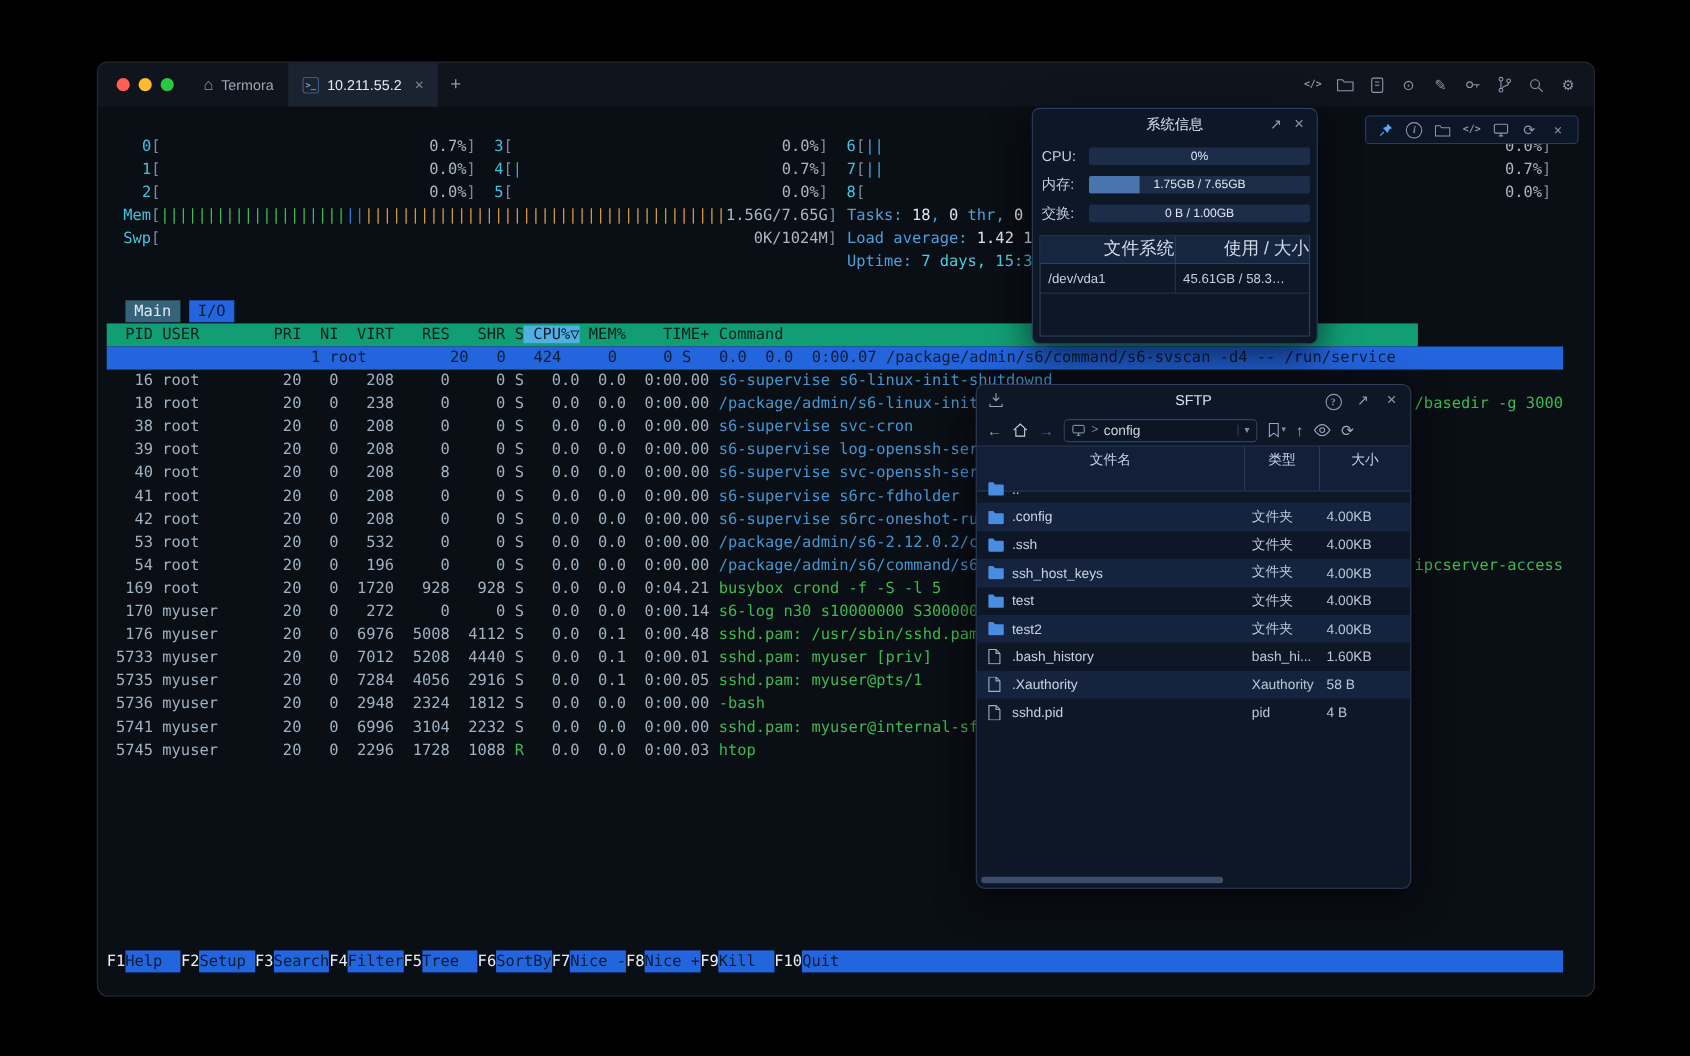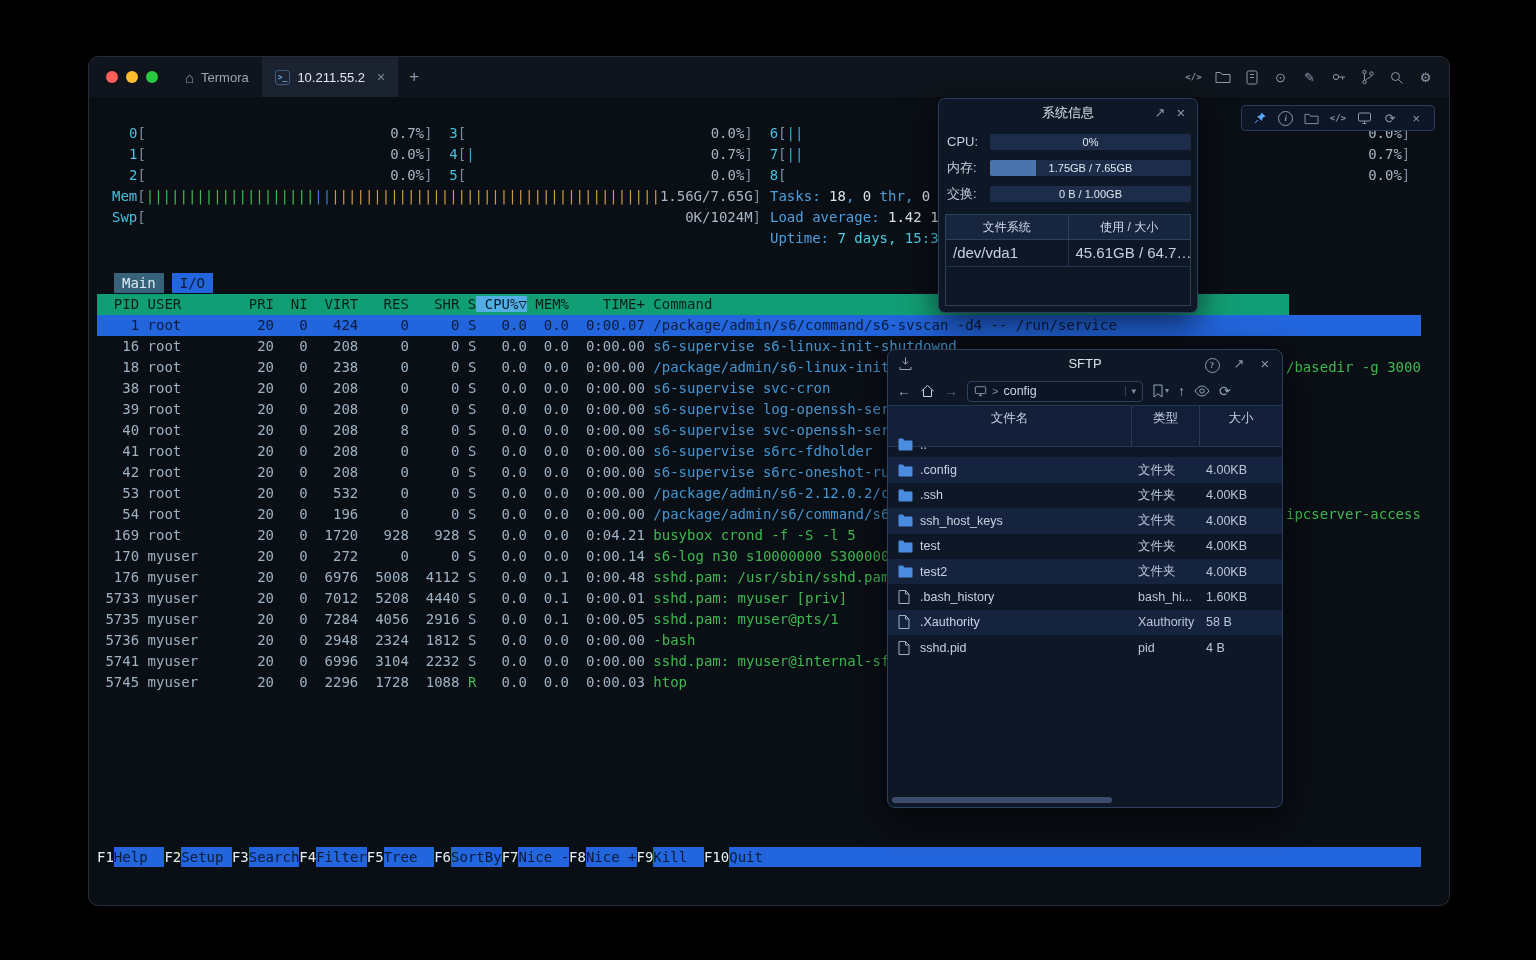--- a/index.html
+++ b/index.html
@@ -30,41 +30,41 @@
   .htabs{position:absolute;left:25px;top:216px;height:20px;display:flex;gap:8px;text-align:right;}
   .htab{font:14px/20px "DejaVu Sans Mono",monospace;padding:0 8px;}
   .htab.main{background:#36627a;color:#dcebf5;}
   .htab.io{background:#2365dd;color:#0d1b36;}
   .hhead{width:1192px;height:21px;background:#129e74;color:#062019;}
   .hhead span{color:#062019;}
   .hhead .sort{background:#53aee4;color:#082030;}
   .proc{width:1324px;height:21px;}
   .proc.sel{background:#2365dd;}
   .proc.sel span{color:#0b1c38 !important;}
-  .fnbar{position:absolute;left:8px;top:790px;width:1324px;height:20px;display:flex;white-space:pre;font:14px/20px "DejaVu Sans Mono",monospace;}
+  .fnbar{position:absolute;left:8px;top:807px;width:1324px;height:20px;display:flex;white-space:pre;font:14px/20px "DejaVu Sans Mono",monospace;}
   .fk{color:#e8eef5;}
   .fa{background:#2365dd;color:#0a1c38;}
   .fa.fill{flex:1;}
   
   .panel{position:absolute;background:#0e1726;border:1px solid #2c3f5e;border-radius:7px;box-shadow:0 10px 34px rgba(0,0,0,.65);}
   .p-head{position:relative;height:27px;display:flex;align-items:center;justify-content:center;color:#d8e2ee;font-size:13px;}
   .p-act{position:absolute;top:6px;color:#8b98ab;font-size:13px;line-height:15px;text-align:center;width:16px;cursor:default;}
   .sysinfo{left:849px;top:41px;width:258px;height:213px;z-index:5;}
   .sysinfo .open{right:29px}.sysinfo .close{right:8px;font-size:15px}
   .si-row{position:absolute;left:6px;width:246px;height:16px;}
   .si-label{position:absolute;left:2px;top:0;font-size:13px;line-height:16px;color:#c2cfdc;}
   .si-bar{position:absolute;left:45px;top:0;width:201px;height:16px;background:#1d2c49;border-radius:2px;overflow:hidden;}
   .si-fill{position:absolute;left:0;top:0;bottom:0;background:#4a74ad;}
   .si-text{position:absolute;inset:0;text-align:center;font-size:11px;line-height:16px;color:#dfe8f1;}
   .si-table{position:absolute;left:6px;top:115px;width:246px;height:92px;border:1px solid #2b4059;box-sizing:border-box;}
   .si-th{display:flex;height:24px;background:#17253f;border-bottom:1px solid #2b4059;}
-  .si-th span{flex:1;text-align:center;font-size:12px;line-height:24px;color:#cfdcea;}
+  .si-th span{flex:1;text-align:right;font-size:16px;line-height:24px;color:#cfdcea;}
   .si-th span:first-child{border-right:1px solid #2b4059;}
   .si-tr{display:flex;height:26px;border-bottom:1px solid #223450;}
-  .si-tr span{flex:1;font-size:15px;line-height:26px;color:#c4d2e0;padding:0 7px;white-space:nowrap;overflow:hidden;}
+  .si-tr span{flex:1;font-size:12px;line-height:26px;color:#c4d2e0;padding:0 7px;white-space:nowrap;overflow:hidden;}
   .si-tr span:first-child{border-right:1px solid #223450;}
   .iconstrip{position:absolute;left:1152px;top:48px;width:192px;height:24px;background:#0d1626;border:1px solid #2b3d5a;border-radius:4px;display:flex;align-items:center;justify-content:space-evenly;z-index:6;color:#8b98ab;}
   .iconstrip .pin{color:#58a6ff;}
   
   .sftp{left:798px;top:292px;width:394px;height:457px;z-index:7;border-radius:8px;}
   .s-dl{position:absolute;left:10px;top:6px;}
   .sftp .help{right:62px}.sftp .open{right:35px}.sftp .close{right:9px;font-size:15px}
   .s-toolbar{position:absolute;left:0;top:27px;width:100%;height:28px;display:flex;align-items:center;padding:0 9px;gap:9px;color:#93a7bd;box-sizing:border-box;}
   .s-nav{font-size:14px;line-height:16px;display:flex;align-items:center;}
   .s-nav.dim{color:#55657c;}
@@ -152,21 +152,21 @@
     <div class="fnbar" id="fnbar"><span class="fk">F1</span><span class="fa">Help  </span><span class="fk">F2</span><span class="fa">Setup </span><span class="fk">F3</span><span class="fa">Search</span><span class="fk">F4</span><span class="fa">Filter</span><span class="fk">F5</span><span class="fa">Tree  </span><span class="fk">F6</span><span class="fa">SortBy</span><span class="fk">F7</span><span class="fa">Nice -</span><span class="fk">F8</span><span class="fa">Nice +</span><span class="fk">F9</span><span class="fa">Kill  </span><span class="fk">F10</span><span class="fa">Quit  </span><span class="fa fill"></span></div>
   <div class="tl" style="left: 40px; top: 66px;"><span class="c-dig">0</span><span class="c-br">[</span><span class="c-pipe"></span>                             <span class="c-pct">0.7%</span><span class="c-br">]</span>  <span class="c-dig">3</span><span class="c-br">[</span><span class="c-pipe"></span>                             <span class="c-pct">0.0%</span><span class="c-br">]</span>  <span class="c-dig">6</span><span class="c-br">[</span><span class="c-pipe">||</span>                                                                   <span class="c-pct">0.0%</span><span class="c-br">]</span></div>
       <div class="tl" style="left: 40px; top: 87px;"><span class="c-dig">1</span><span class="c-br">[</span><span class="c-pipe"></span>                             <span class="c-pct">0.0%</span><span class="c-br">]</span>  <span class="c-dig">4</span><span class="c-br">[</span><span class="c-pipe">|</span>                            <span class="c-pct">0.7%</span><span class="c-br">]</span>  <span class="c-dig">7</span><span class="c-br">[</span><span class="c-pipe">||</span>                                                                   <span class="c-pct">0.7%</span><span class="c-br">]</span></div>
       <div class="tl" style="left: 40px; top: 108px;"><span class="c-dig">2</span><span class="c-br">[</span><span class="c-pipe"></span>                             <span class="c-pct">0.0%</span><span class="c-br">]</span>  <span class="c-dig">5</span><span class="c-br">[</span><span class="c-pipe"></span>                             <span class="c-pct">0.0%</span><span class="c-br">]</span>  <span class="c-dig">8</span><span class="c-br">[</span><span class="c-pipe"></span>                                                                     <span class="c-pct">0.0%</span><span class="c-br">]</span></div>
       <div class="tl" style="left: 23px; top: 129px;"><span class="c-dig">Mem</span><span class="c-br">[</span><span class="c-pg">||||||||||||||||||||</span><span class="c-pb">||</span><span class="c-py">|||||||||||||||||||||||||||||||||||||||</span><span class="c-pct">1.56G/7.65G</span><span class="c-br">]</span></div>
       <div class="tl" style="left: 23px; top: 150px;"><span class="c-dig">Swp</span><span class="c-br">[</span>                                                                <span class="c-pct">0K/1024M</span><span class="c-br">]</span></div>
       <div class="tl" style="left: 681px; top: 129px;"><span class="c-lbl">Tasks: </span><span class="c-val">18</span><span class="c-lbl">, </span><span class="c-val">0</span><span class="c-lbl"> thr, </span><span class="c-val">0</span></div>
       <div class="tl" style="left: 681px; top: 150px;"><span class="c-lbl">Load average: </span><span class="c-val">1.42 1</span></div>
       <div class="tl" style="left: 681px; top: 171px;"><span class="c-lbl">Uptime: </span><span class="c-cy">7 days, 15:3</span></div>
       <div class="tl hhead" style="left: 8px; top: 237px;"><span>  PID USER        PRI  NI  VIRT   RES   SHR S</span><span class="sort"> CPU%▽</span><span> MEM%    TIME+ Command</span></div>
-      <div class="tl proc sel" style="left: 8px; top: 258px;"><span class="c-base">    1 root         20   0   424     0     0 </span><span class="c-base">S</span><span class="c-base">   0.0  0.0  0:00.07 </span><span class="c-cmdb">/package/admin/s6/command/s6-svscan -d4 -- /run/service</span></div>
+      <div class="tl proc sel" style="left: 8px; top: 258px; text-align: center;"><span class="c-base">    1 root         20   0   424     0     0 </span><span class="c-base">S</span><span class="c-base">   0.0  0.0  0:00.07 </span><span class="c-cmdb">/package/admin/s6/command/s6-svscan -d4 -- /run/service</span></div>
       <div class="tl proc" style="left: 8px; top: 279px;"><span class="c-base">   16 root         20   0   208     0     0 </span><span class="c-base">S</span><span class="c-base">   0.0  0.0  0:00.00 </span><span class="c-cmdb">s6-supervise s6-linux-init-shutdownd</span></div>
       <div class="tl proc" style="left: 8px; top: 300px;"><span class="c-base">   18 root         20   0   238     0     0 </span><span class="c-base">S</span><span class="c-base">   0.0  0.0  0:00.00 </span><span class="c-cmdb">/package/admin/s6-linux-init/</span></div>
       <div class="tl proc" style="left: 8px; top: 321px;"><span class="c-base">   38 root         20   0   208     0     0 </span><span class="c-base">S</span><span class="c-base">   0.0  0.0  0:00.00 </span><span class="c-cmdb">s6-supervise svc-cron</span></div>
       <div class="tl proc" style="left: 8px; top: 342px;"><span class="c-base">   39 root         20   0   208     0     0 </span><span class="c-base">S</span><span class="c-base">   0.0  0.0  0:00.00 </span><span class="c-cmdb">s6-supervise log-openssh-server</span></div>
       <div class="tl proc" style="left: 8px; top: 363px;"><span class="c-base">   40 root         20   0   208     8     0 </span><span class="c-base">S</span><span class="c-base">   0.0  0.0  0:00.00 </span><span class="c-cmdb">s6-supervise svc-openssh-server</span></div>
       <div class="tl proc" style="left: 8px; top: 384px;"><span class="c-base">   41 root         20   0   208     0     0 </span><span class="c-base">S</span><span class="c-base">   0.0  0.0  0:00.00 </span><span class="c-cmdb">s6-supervise s6rc-fdholder</span></div>
       <div class="tl proc" style="left: 8px; top: 405px;"><span class="c-base">   42 root         20   0   208     0     0 </span><span class="c-base">S</span><span class="c-base">   0.0  0.0  0:00.00 </span><span class="c-cmdb">s6-supervise s6rc-oneshot-runner</span></div>
       <div class="tl proc" style="left: 8px; top: 426px;"><span class="c-base">   53 root         20   0   532     0     0 </span><span class="c-base">S</span><span class="c-base">   0.0  0.0  0:00.00 </span><span class="c-cmdb">/package/admin/s6-2.12.0.2/command</span></div>
       <div class="tl proc" style="left: 8px; top: 447px;"><span class="c-base">   54 root         20   0   196     0     0 </span><span class="c-base">S</span><span class="c-base">   0.0  0.0  0:00.00 </span><span class="c-cmdb">/package/admin/s6/command/s6-</span></div>
       <div class="tl proc" style="left: 8px; top: 468px;"><span class="c-base">  169 root         20   0  1720   928   928 </span><span class="c-base">S</span><span class="c-base">   0.0  0.0  0:04.21 </span><span class="c-cmdg">busybox crond -f -S -l 5</span></div>
@@ -208,21 +208,21 @@
           <span class="si-text">0 B / 1.00GB</span>
         </div>
     </div>
     <div class="si-table">
       <div class="si-th">
         <span>文件系统</span>
         <span>使用 / 大小</span>
       </div>
       <div class="si-tr">
         <span>/dev/vda1</span>
-        <span>45.61GB / 64.7…</span>
+        <span>45.61GB / 58.3…</span>
       </div>
     </div>
   </div>
 
   <div class="iconstrip">
     <span class="ic pin">
         <svg width="14" height="14" viewBox="0 0 14 14">
           <path d="M8.5 1.5 12.5 5.5 10 6.4 8.6 9.8 4.2 5.4 7.6 4z" fill="currentColor"></path>
           <path d="M5 9 1.8 12.2" stroke="currentColor"></path>
         </svg>

